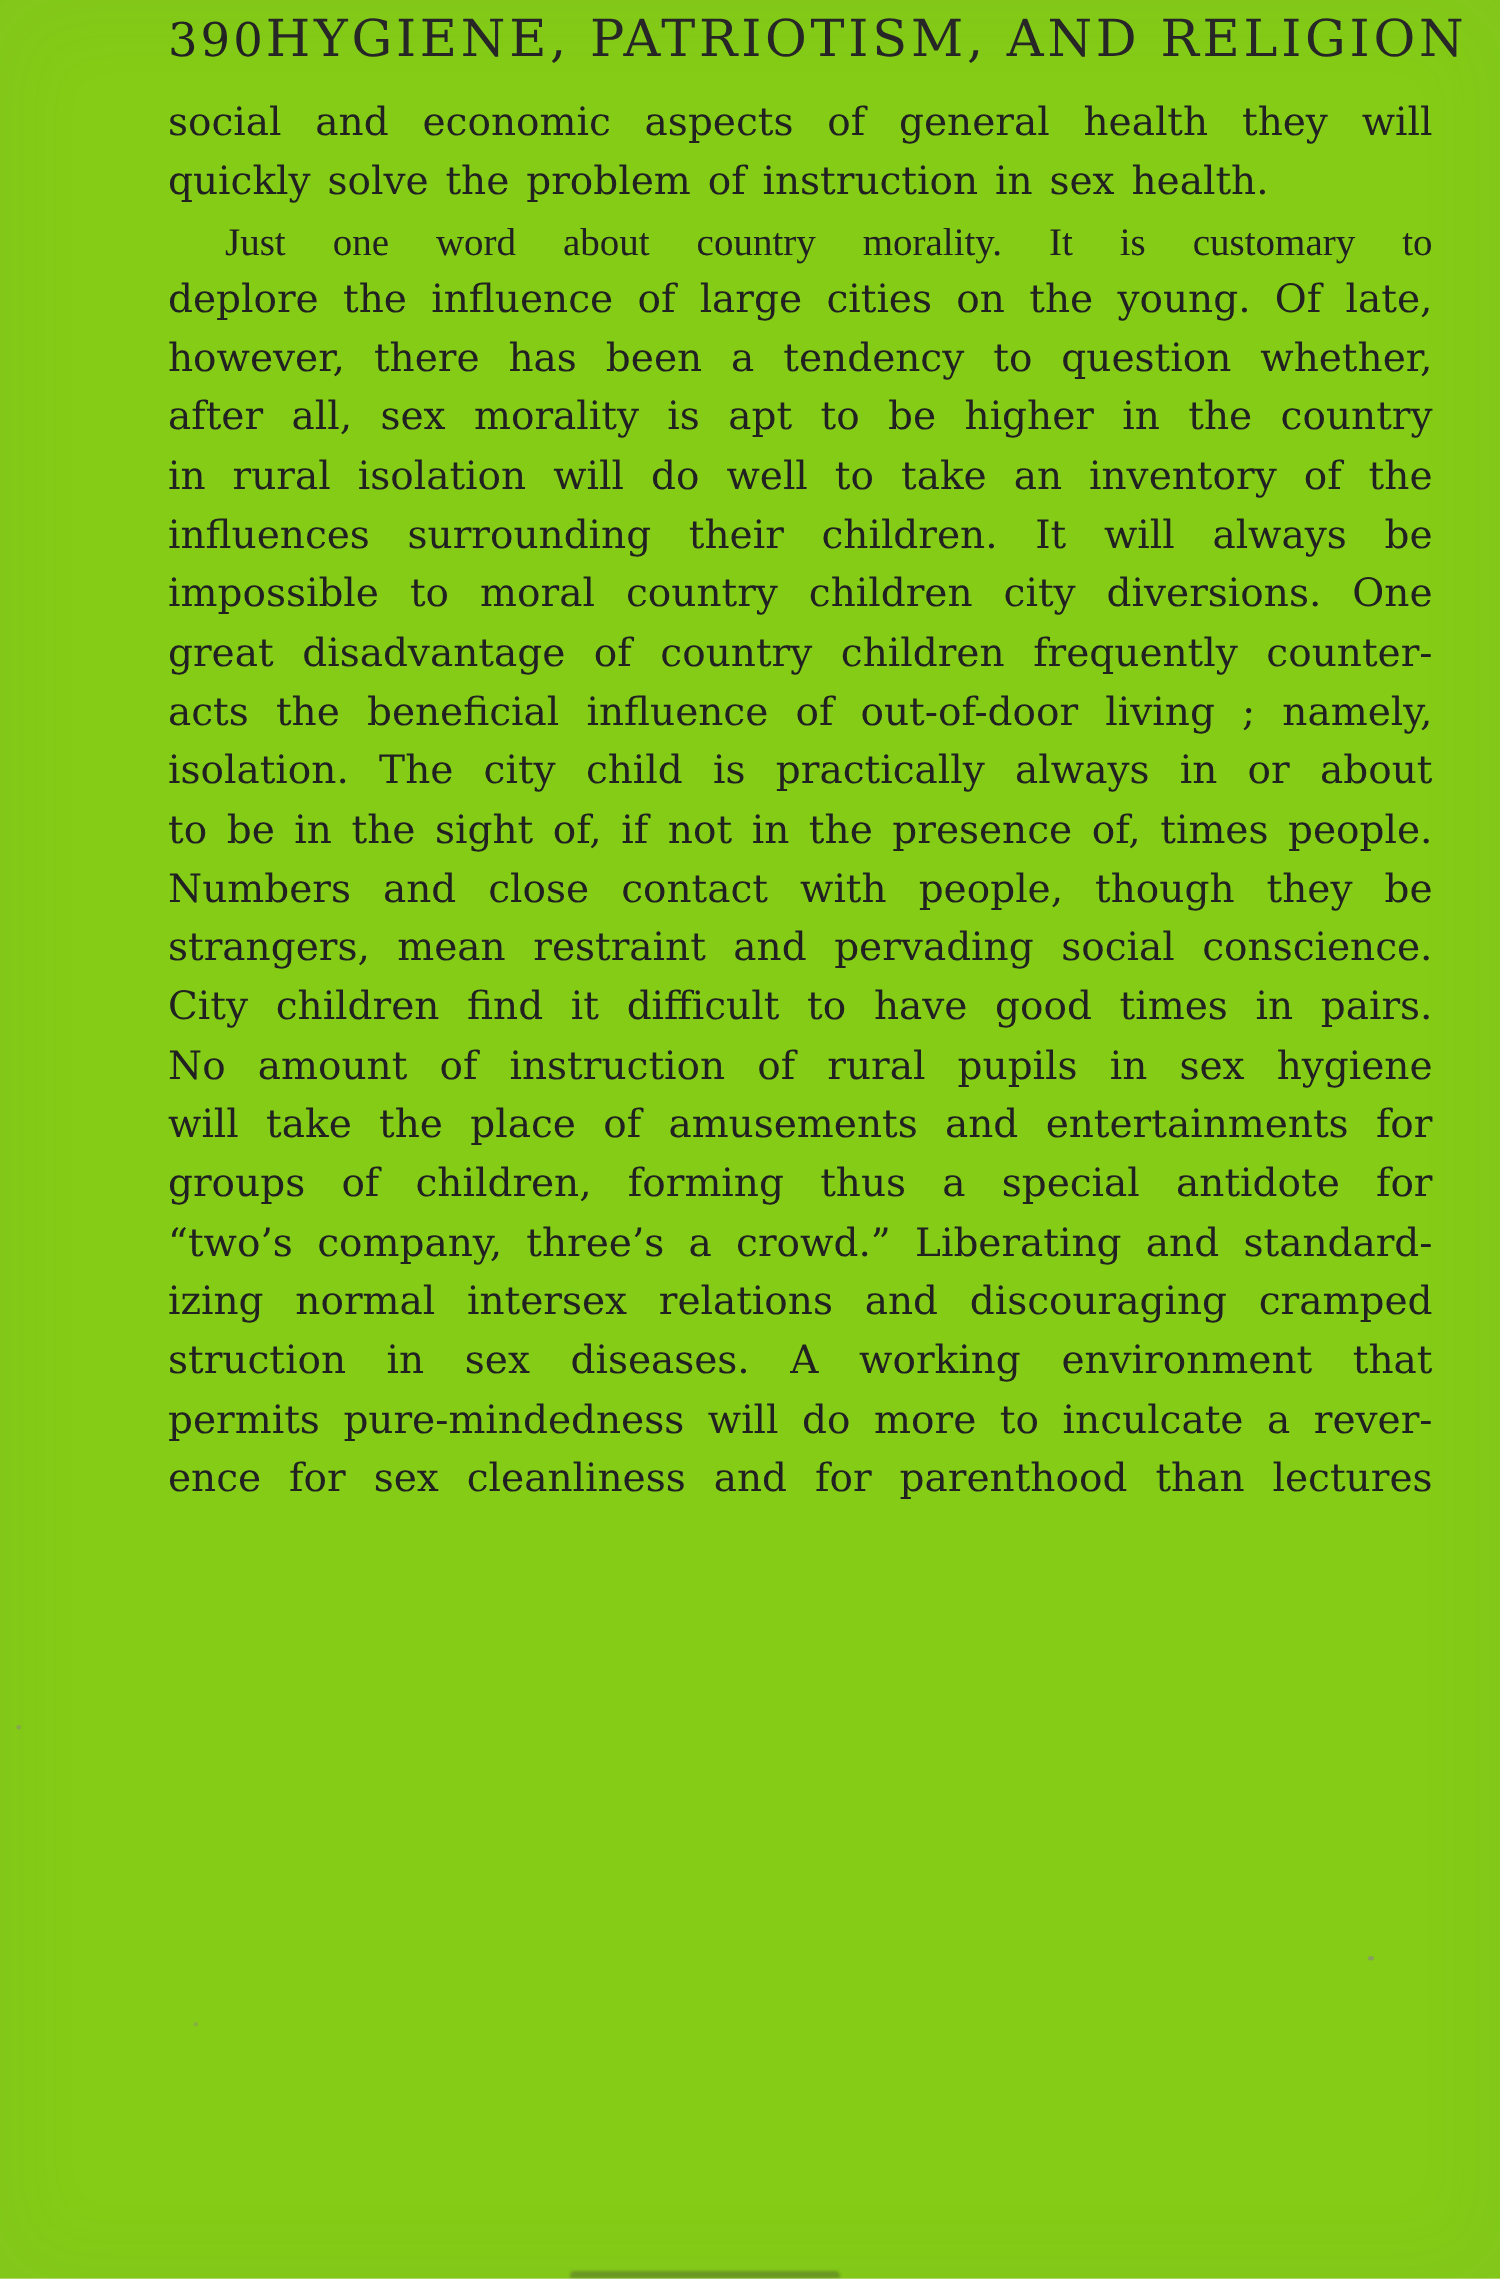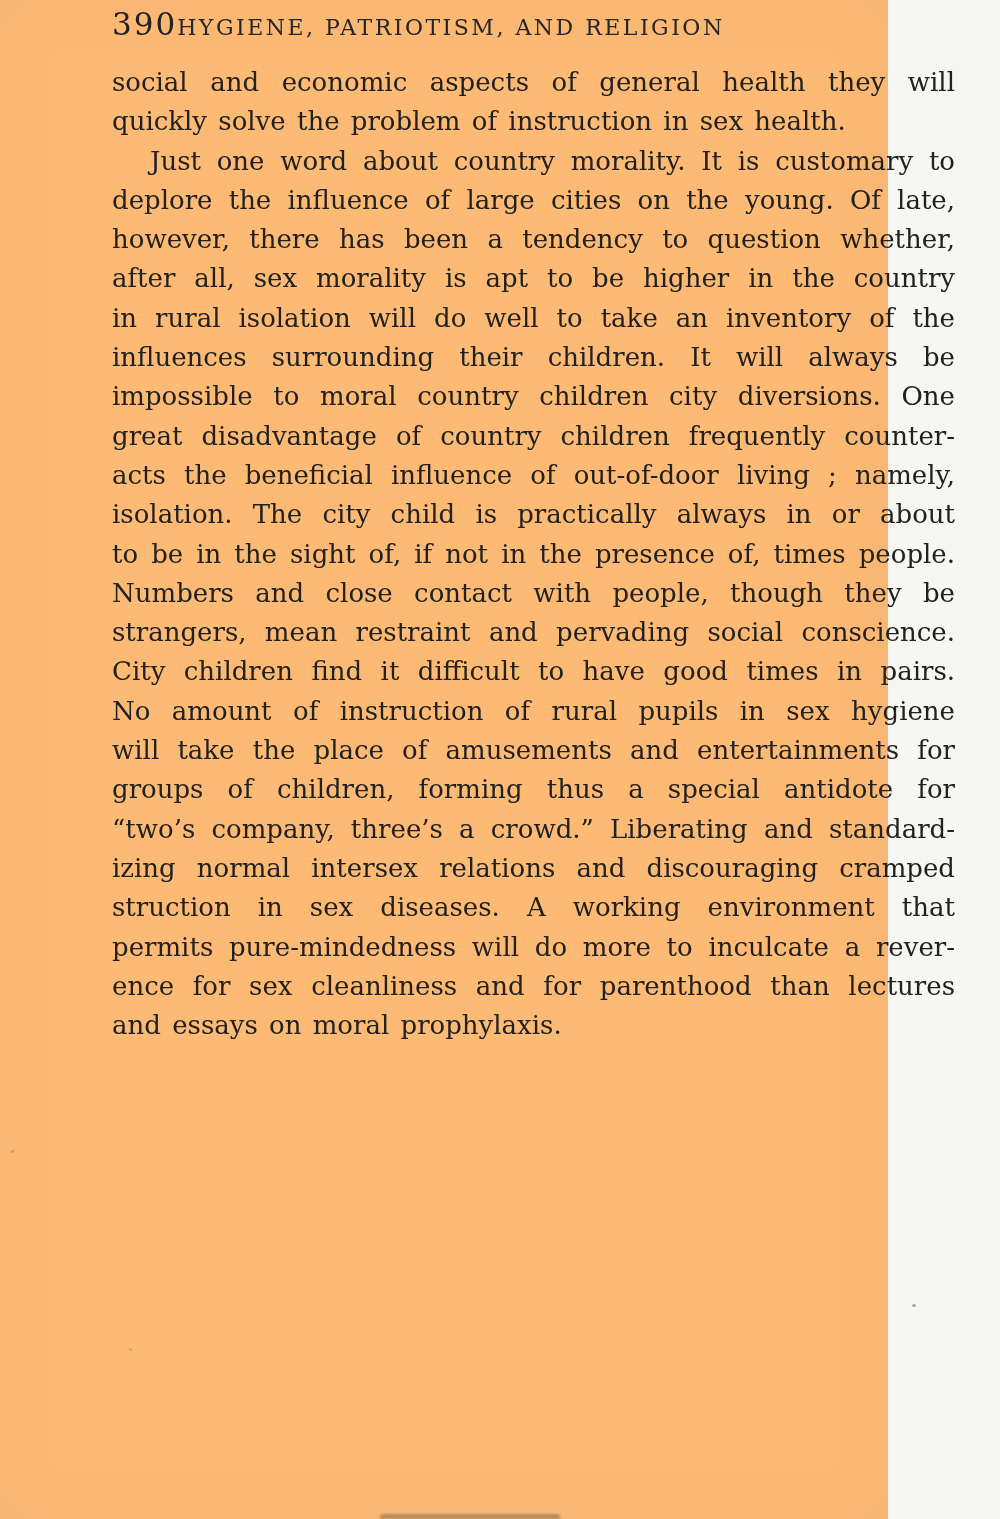--- a/index.html
+++ b/index.html
@@ -8,23 +8,23 @@
   }
   body {
     width: 1000px;
     height: 1519px;
     background: #f6f6f2;
     font-family: "DejaVu Serif", "Liberation Serif", serif;
     overflow: hidden;
   }
   .page {
     position: relative;
-    width: 888px;
+    width: 1000px;
     height: 1519px;
-    background: #fdba74;
+    background: #84cc16;
     color: #1e1e1e;
   }
   
   .page::after {
     content: "";
     position: absolute;
     inset: 0;
     pointer-events: none;
     box-shadow: inset 0 0 60px rgba(120,120,110,0.08);
   }
@@ -36,21 +36,21 @@
     display: flex;
     align-items: baseline;
     white-space: nowrap;
   }
   .pagenum {
     font-size: 31px;
     letter-spacing: 2px;
     color: #222;
   }
   .running-title {
-    font-size: 22px;
+    font-size: 34px;
     letter-spacing: 2.5px;
     color: #262626;
   }
   .text-block {
     position: absolute;
     top: 63px;
     left: 112px;
     width: 843px;
     font-size: 26px;
     line-height: 39.3px;
@@ -61,20 +61,21 @@
     text-align: justify;
     text-align-last: justify;
     white-space: normal;
   }
   .line.end {
     text-align: center;
     text-align-last: left;
   }
   .line.indent {
     text-indent: 38px;
+    font-family: Liberation Serif, serif;
   }
   .speck {
     position: absolute;
     background: #8a8a82;
     border-radius: 50%;
   }
   .speck.s1 { left: 11px;  top: 1150px; width: 3px; height: 3px; opacity: .55; }
   .speck.s2 { left: 912px; top: 1304px; width: 4px; height: 3px; opacity: .7; }
   .speck.s3 { left: 129px; top: 1348px; width: 3px; height: 3px; opacity: .4; }
   .edge-smudge {
@@ -116,21 +117,20 @@
     <div class="line">strangers, mean restraint and pervading social conscience.</div>
     <div class="line">City children find it difficult to have good times in pairs.</div>
     <div class="line">No amount of instruction of rural pupils in sex hygiene</div>
     <div class="line">will take the place of amusements and entertainments for</div>
     <div class="line">groups of children, forming thus a special antidote for</div>
     <div class="line">“two’s company, three’s a crowd.” Liberating and standard-</div>
     <div class="line">izing normal intersex relations and discouraging cramped</div>
     <div class="line">struction in sex diseases. A working environment that</div>
     <div class="line">permits pure-mindedness will do more to inculcate a rever-</div>
     <div class="line">ence for sex cleanliness and for parenthood than lectures</div>
-    <div class="line end">and essays on moral prophylaxis.</div>
   </div>
 
   <div class="speck s1"></div>
   <div class="speck s2"></div>
   <div class="speck s3"></div>
   <div class="edge-smudge"></div>
 
 </div>
 
 </body></html>

